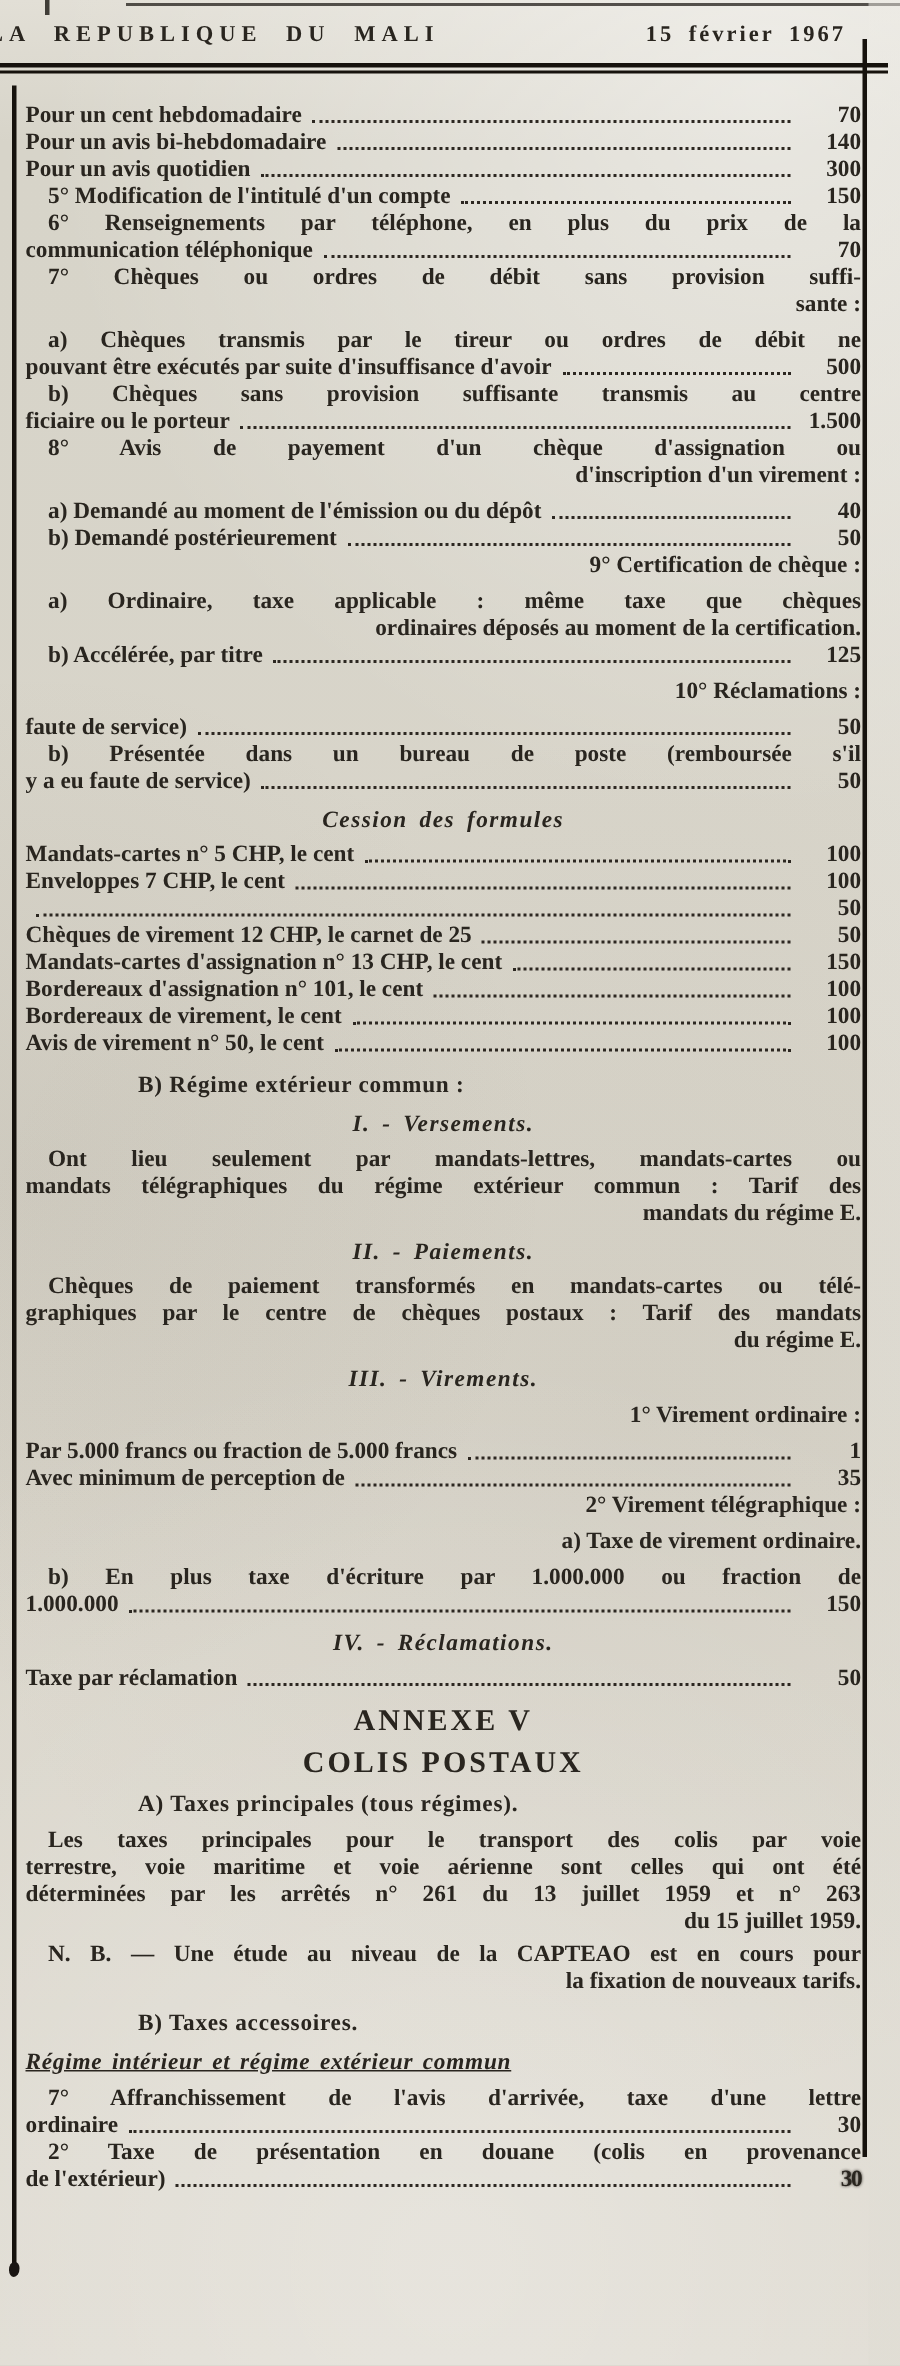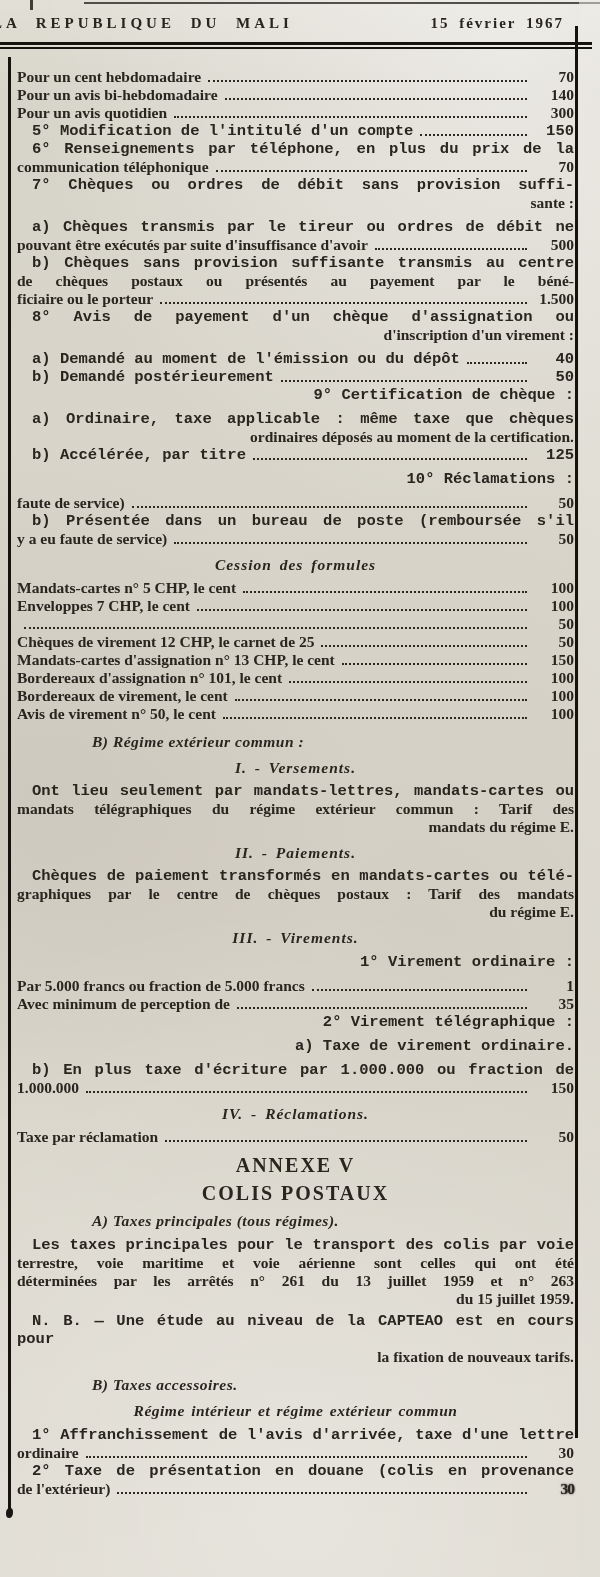--- a/index.html
+++ b/index.html
@@ -36,34 +36,34 @@
   .right-rule { position:absolute; top:26px; left:575px; width:3px; height:1412px; background:var(--rule,#16120d); }
   .right-margin-strip { position:absolute; left:579px; top:0; width:21px; height:100%; background:linear-gradient(#edebe5,#dfdcd3); opacity:.5; }
 
   .content { position:absolute; top:68px; left:17px; width:557px; }
 
   .block { margin:0; }
   .gap    { margin-top:6px; }
 
   .jline { text-align:justify; text-align-last:justify; }
   .jline.last { text-align:right; text-align-last:auto; }
-  .find { text-indent:15px;font-family:Liberation Mono, monospace; }
+  .find { text-indent:15px; }
 
   .dotrow { display:flex; align-items:flex-end; }
   .dotrow .lt { flex:0 1 auto; white-space:nowrap; }
   .dotrow.find { text-indent:0; }
   .dotrow.find .lt { padding-left:15px; }
   .dots { flex:1 1 auto; min-width:10px; border-bottom:2.5px dotted #2c2721; margin:0 5px 4px 7px; }
   .price { flex:0 0 auto; min-width:42px; text-align:right; white-space:nowrap; }
   .smudge .price { font-weight:900; letter-spacing:-1px; text-shadow:0 0 2px rgba(20,16,10,.9); }
 
   .hi  { text-align:center; font-style:italic; font-weight:700; margin:8px 0 5px; letter-spacing:1px; word-spacing:3px; }
   .hb  { text-align:center; font-weight:700; margin:10px 0 3px; letter-spacing:2px; font-size:20px; }
-  .hbi-left   { font-weight:700; font-style:italic; margin:10px 0 6px; padding-left:75px; letter-spacing:.5px; }
-  .hbi-center { text-align:center; font-weight:700; font-style:italic; margin:8px 0 5px; letter-spacing:.5px; word-spacing:2px; }
+  .hbi-left   { font-weight:700; margin:10px 0 6px; padding-left:75px; letter-spacing:.5px; }
+  .hbi-center { font-weight:700; font-style:italic; margin:8px 0 5px; letter-spacing:.5px; word-spacing:2px;text-decoration:underline; }
   .para { margin:4px 0; }
 </style>
 </head>
 <body>
 
 <div class="page">
   <div class="top-line"></div>
   <div class="top-tick"></div>
   <div class="right-margin-strip"></div>
 
@@ -124,21 +124,20 @@
       <div class="block entry gap">
         <div class="jline find">a) Chèques transmis par le tireur ou ordres de débit ne</div>
         <div class="dotrow">
           <span class="lt">pouvant être exécutés par suite d'insuffisance d'avoir</span>
           <span class="dots"></span>
           <span class="price">500</span>
         </div>
       </div>
       <div class="block entry">
         <div class="jline find">b) Chèques sans provision suffisante transmis au centre</div>
-        <div class="jline">de chèques postaux ou présentés au payement par le béné-</div>
         <div class="dotrow">
           <span class="lt">ficiaire ou le porteur</span>
           <span class="dots"></span>
           <span class="price">1.500</span>
         </div>
       </div>
       <div class="block plain">
         <div class="jline find">8° Avis de payement d'un chèque d'assignation ou</div>
         <div class="jline last">d'inscription d'un virement :</div>
       </div>
@@ -306,21 +305,21 @@
         <div class="jline">déterminées par les arrêtés n° 261 du 13 juillet 1959 et n° 263</div>
         <div class="jline last">du 15 juillet 1959.</div>
       </div>
       <div class="block para gap">
         <div class="jline find">N. B. — Une étude au niveau de la CAPTEAO est en cours pour</div>
         <div class="jline last">la fixation de nouveaux tarifs.</div>
       </div>
       <div class="block hbi-left">B) Taxes accessoires.</div>
       <div class="block hbi-center">Régime intérieur et régime extérieur commun</div>
       <div class="block entry gap">
-        <div class="jline find">1° Affranchissement de l'avis d'arrivée, taxe d'une lettre</div>
+        <div class="jline find">7° Affranchissement de l'avis d'arrivée, taxe d'une lettre</div>
         <div class="dotrow">
           <span class="lt">ordinaire</span>
           <span class="dots"></span>
           <span class="price">30</span>
         </div>
       </div>
       <div class="block entry smudge">
         <div class="jline find">2° Taxe de présentation en douane (colis en provenance</div>
         <div class="dotrow">
           <span class="lt">de l'extérieur)</span>

